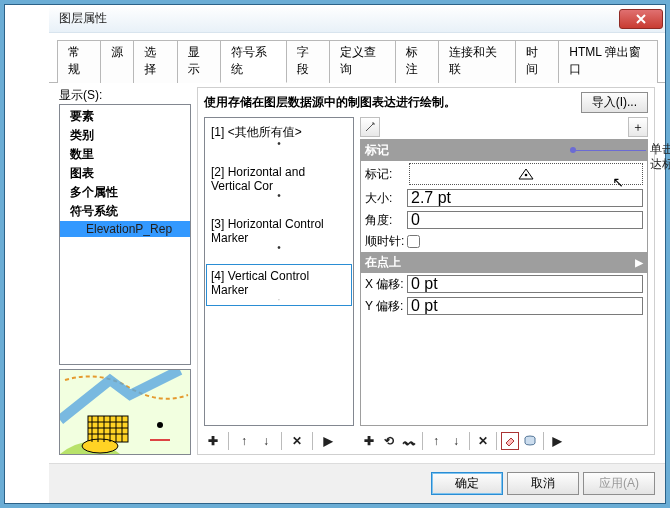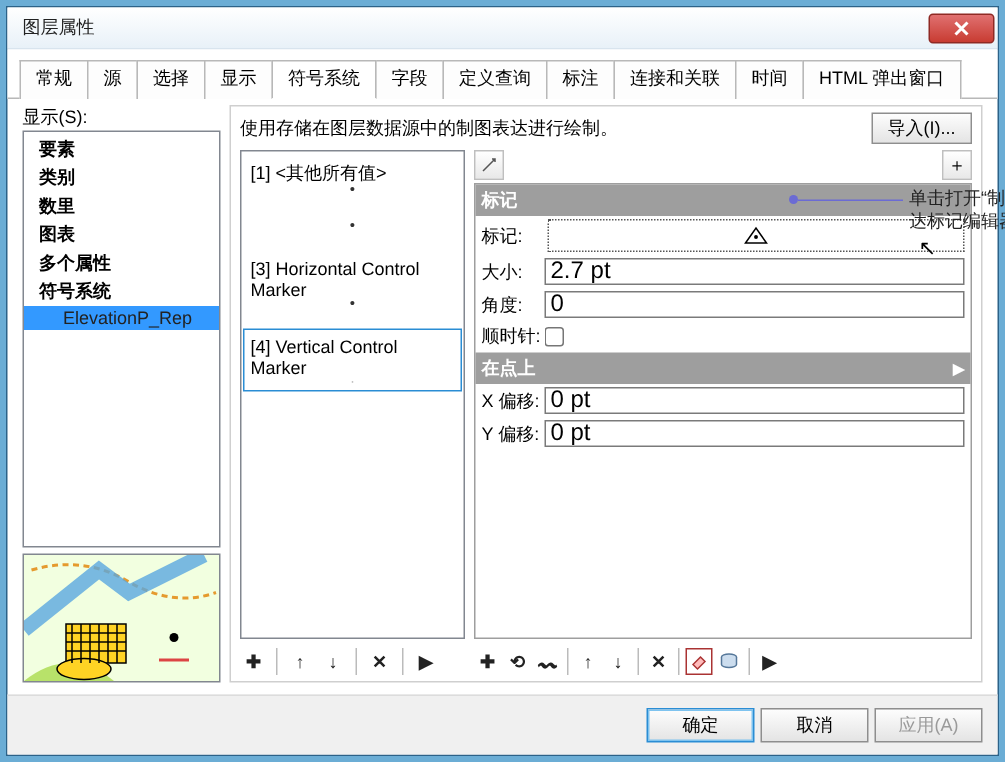--- a/index.html
+++ b/index.html
@@ -1,35 +1,35 @@
 <!DOCTYPE html>
 <html><head>
 <meta charset="utf-8">
 <style>
 * { box-sizing: border-box; font-family: "Microsoft YaHei", Tahoma, sans-serif; font-size: 12px; }
 body { margin: 0; background: #6badd5; padding: 4px; }
-.window { background: #fff; border: 1px solid #2c6288; width: 662px; height: 500px; display: flex; flex-direction: column; }
+.window { background: #fff; border: 1px solid #2c6288; width: 662px; height: 500px; display: flex; flex-direction: column; padding-left: 44px; }
 .titlebar { background: linear-gradient(#fff,#e8f1f8); height: 28px; display: flex; align-items: center; padding: 0 2px 0 10px; border-bottom: 1px solid #d8e4ee; }
 .titlebar .title { flex: 1; color: #222; }
 .closebtn { width: 44px; height: 20px; background: linear-gradient(#e07070,#c83c32); border: 1px solid #8f2a24; border-radius: 3px; color: #fff; display: flex; align-items: center; justify-content: center; font-weight: bold; cursor: pointer; }
 .tabs-row { display: flex; border-bottom: 1px solid #b8b8b8; background: #fff; padding: 6px 8px 0 8px; gap: 0; }
 .tab { padding: 3px 10px 4px; border: 1px solid #b8b8b8; border-bottom: none; background: #fdfdfd; margin-right: -1px; cursor: pointer; position: relative; top: 1px; }
 .tab.active { background: #fff; border-bottom: 1px solid #fff; z-index: 2; }
 .body { flex: 1; display: flex; flex-direction: column; padding: 4px 10px 8px 10px; }
 .upper { flex: 1; display: flex; }
 .leftcol { width: 132px; display: flex; flex-direction: column; }
 .show-label { margin-bottom: 0; }
 .tree { flex: 1; border: 1px solid #828790; background: #fff; overflow: hidden; padding: 2px 0; }
 .tree .node { padding: 1px 4px 1px 10px; white-space: nowrap; }
 .tree .node.child { padding-left: 26px; color: #222; }
 .tree .sel { background: #3399ff; color: #fff; }
 .preview { border: 1px solid #828790; margin-top: 4px; height: 86px; background: #fff; position: relative; overflow: hidden; }
 .midcol { flex: 1; display: flex; flex-direction: column; border: 1px solid #cfcfcf; margin-left: 6px; padding: 4px 6px; }
 .mid-head { display: flex; align-items: center; gap: 6px; margin-bottom: 4px; }
-.mid-head .txt { flex: 1; font-weight: normal; }
+.mid-head .txt { flex: 1; font-weight: bold; }
 .importbtn { border: 1px solid #8e8e8e; background: linear-gradient(#fdfdfd,#e4e4e4); padding: 1px 10px; cursor: pointer; }
 .mid-body { flex: 1; display: flex; }
 .ruleslist { width: 150px; border: 1px solid #828790; background: #fff; margin-right: 6px; padding: 2px; }
 .rule { padding: 4px 4px 2px; text-align: left; }
 .rule .dot { text-align: center; font-size: 10px; line-height: 6px; color: #333; }
 .rule.sel { outline: 1px solid #2a8dd4; }
 .propcol { flex: 1; display: flex; flex-direction: column; }
 .proptool { display: flex; gap: 4px; margin-bottom: 2px; }
 .tbbtn { width: 20px; height: 20px; border: 1px solid #bfbfbf; background: linear-gradient(#fff,#e8e8e8); display: flex; align-items: center; justify-content: center; cursor: pointer; }
 .addbtn { margin-left: auto; }
@@ -128,20 +128,21 @@
         </div>
         <div class="mid-body">
           <div style="display:flex;flex-direction:column;">
             <div class="ruleslist" style="flex:1;">
               <div class="rule">
                   <div>[1] &lt;其他所有值&gt;</div>
                   <div class="dot">•</div>
                 </div>
               <div style="height:12px"></div>
               <div class="rule">
+                  <div>[2] Horizontal and Vertical Cor</div>
                   <div class="dot">•</div>
                 </div>
               <div style="height:12px"></div>
               <div class="rule">
                   <div>[3] Horizontal Control Marker</div>
                   <div class="dot">•</div>
                 </div>
               <div style="height:12px"></div>
               <div class="rule sel">
                   <div>[4] Vertical Control Marker</div>

